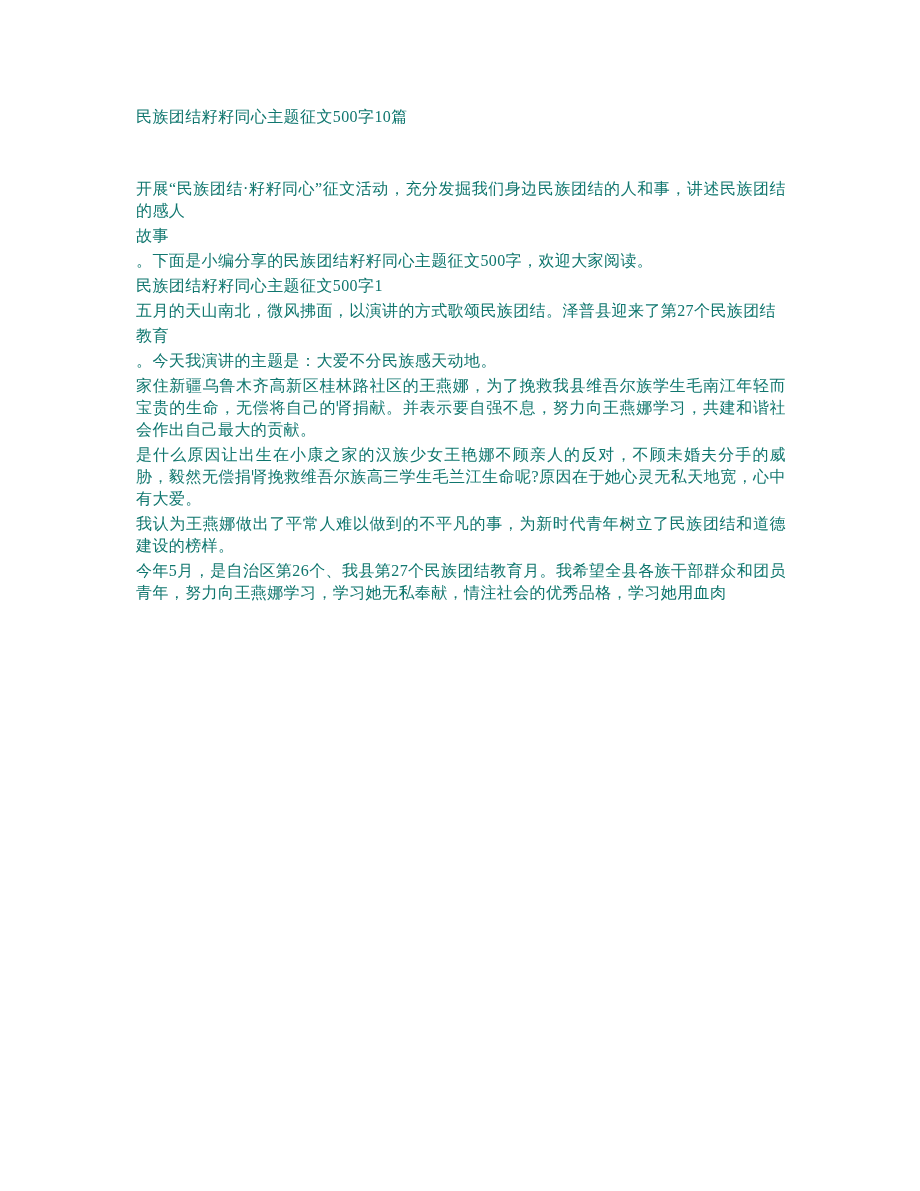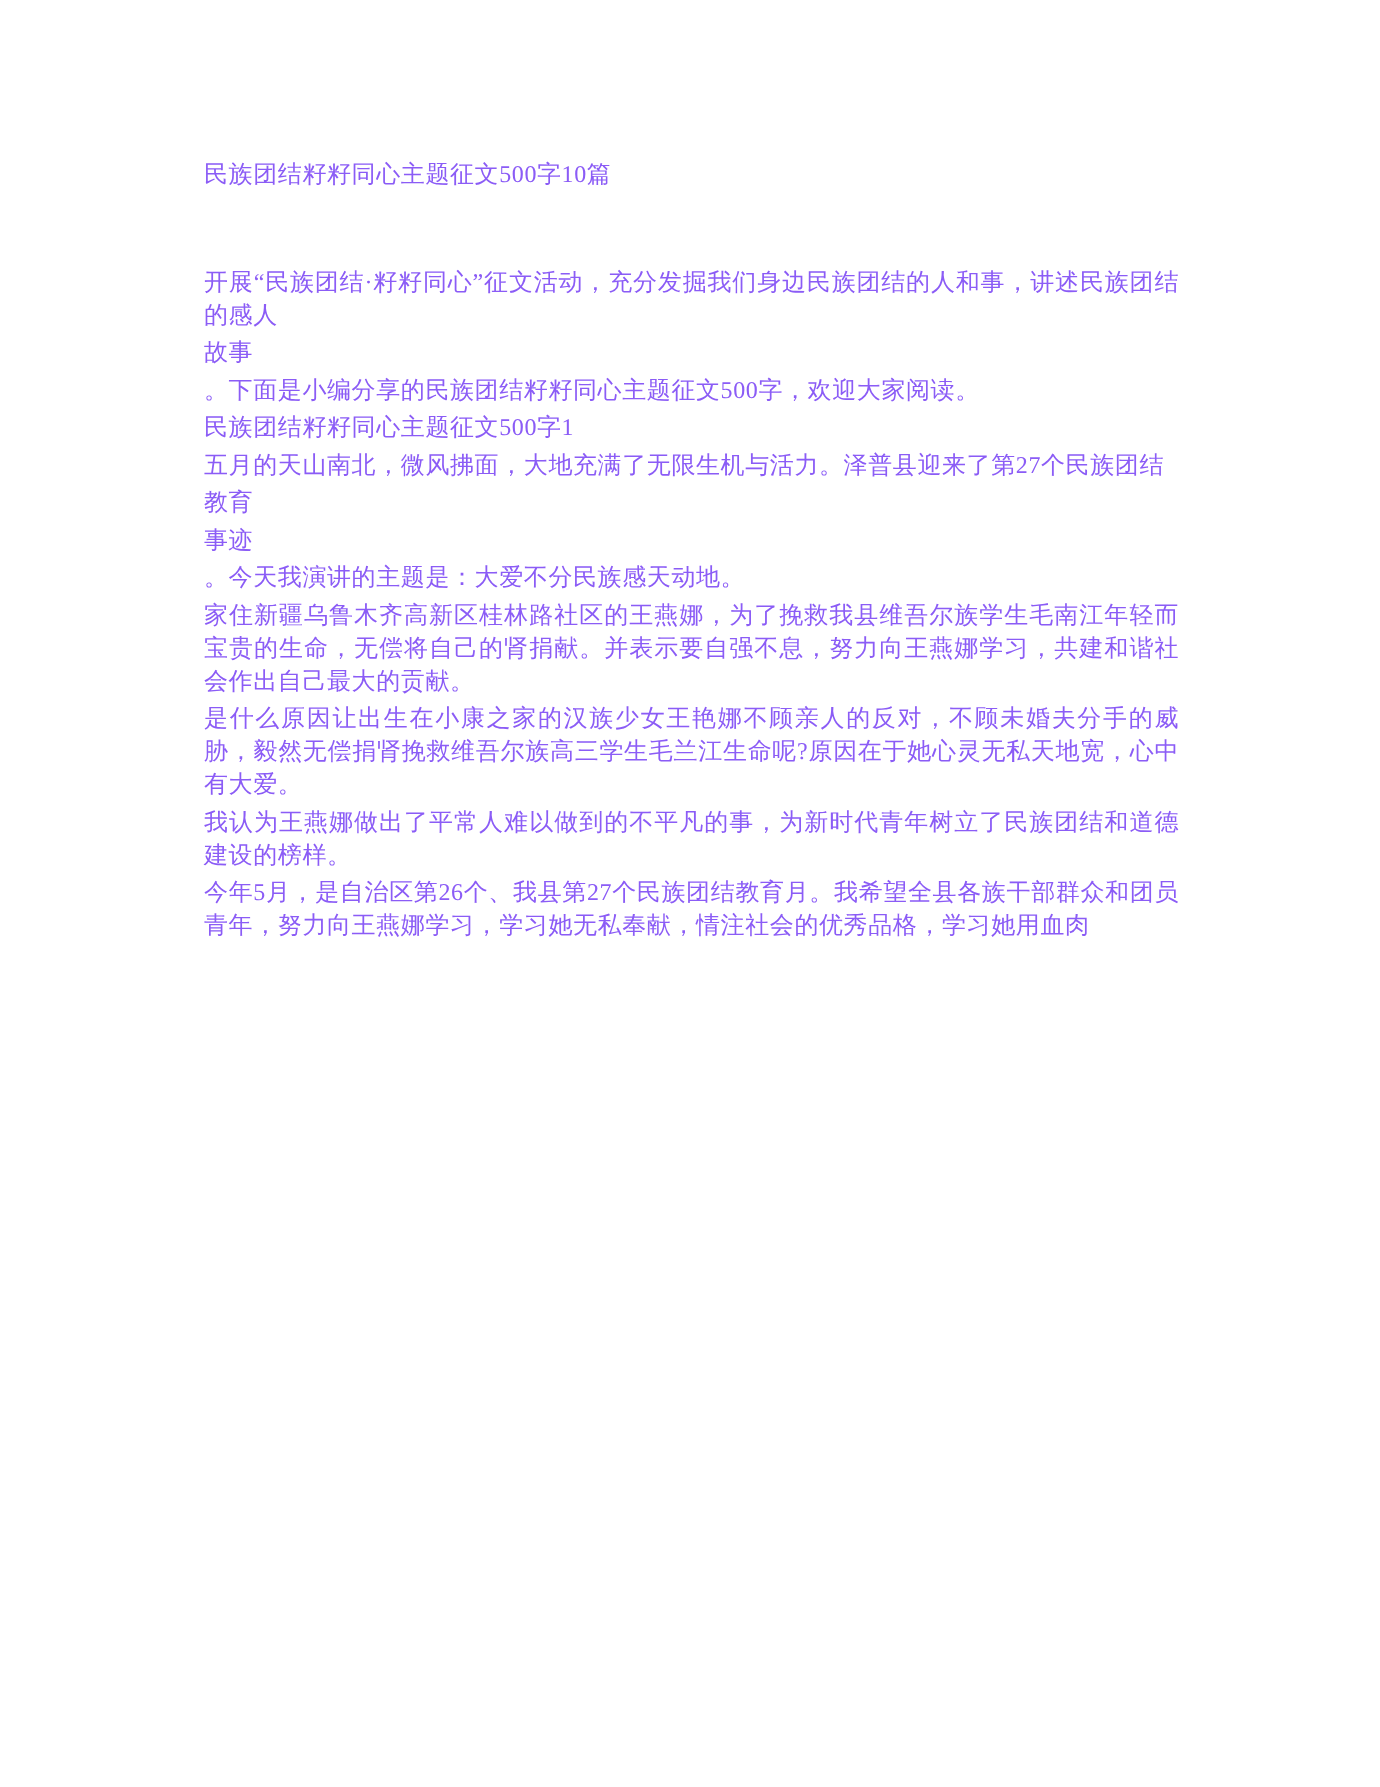--- a/index.html
+++ b/index.html
@@ -13,21 +13,21 @@
     overflow: hidden;
   }
   .page {
     box-sizing: border-box;
     width: 920px;
     height: 1191px;
     padding: 100px 134px 30px 136px;
     background: #ffffff;
     font-family: "Liberation Serif", "DejaVu Serif", serif;
     font-size: 16px;
-    color: #8b5cf6;
+    color: #0f766e;
     letter-spacing: 0.4px;
   }
   .doc-title {
     margin: 0 0 44px 0;
     line-height: 34px;
     font-weight: normal;
     text-align: left;
   }
   .doc-p {
     margin: 0 0 3px 0;
@@ -41,21 +41,20 @@
 </style>
 </head>
 <body>
 
 <div class="page">
   <p class="doc-title">民族团结籽籽同心主题征文500字10篇</p>
   <p class="doc-p">开展“民族团结·籽籽同心”征文活动，充分发掘我们身边民族团结的人和事，讲述民族团结的感人</p>
   <p class="doc-p">故事</p>
   <p class="doc-p">。下面是小编分享的民族团结籽籽同心主题征文500字，欢迎大家阅读。</p>
   <p class="doc-p">民族团结籽籽同心主题征文500字1</p>
-  <p class="doc-p">五月的天山南北，微风拂面，大地充满了无限生机与活力。泽普县迎来了第27个民族团结</p>
+  <p class="doc-p">五月的天山南北，微风拂面，以演讲的方式歌颂民族团结。泽普县迎来了第27个民族团结</p>
   <p class="doc-p">教育</p>
-  <p class="doc-p">事迹</p>
   <p class="doc-p">。今天我演讲的主题是：大爱不分民族感天动地。</p>
   <p class="doc-p">家住新疆乌鲁木齐高新区桂林路社区的王燕娜，为了挽救我县维吾尔族学生毛南江年轻而宝贵的生命，无偿将自己的肾捐献。并表示要自强不息，努力向王燕娜学习，共建和谐社会作出自己最大的贡献。</p>
   <p class="doc-p">是什么原因让出生在小康之家的汉族少女王艳娜不顾亲人的反对，不顾未婚夫分手的威胁，毅然无偿捐肾挽救维吾尔族高三学生毛兰江生命呢?原因在于她心灵无私天地宽，心中有大爱。</p>
   <p class="doc-p">我认为王燕娜做出了平常人难以做到的不平凡的事，为新时代青年树立了民族团结和道德建设的榜样。</p>
   <p class="doc-p">今年5月，是自治区第26个、我县第27个民族团结教育月。我希望全县各族干部群众和团员青年，努力向王燕娜学习，学习她无私奉献，情注社会的优秀品格，学习她用血肉</p>
 </div>
 
 </body></html>

